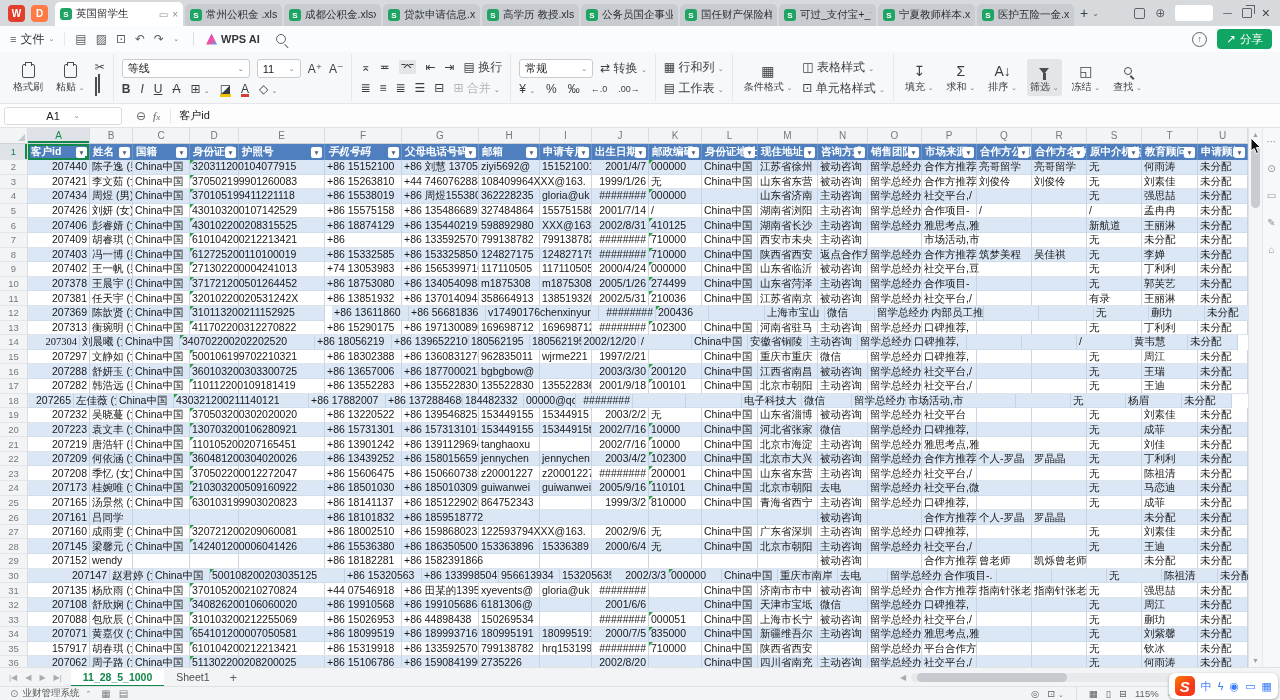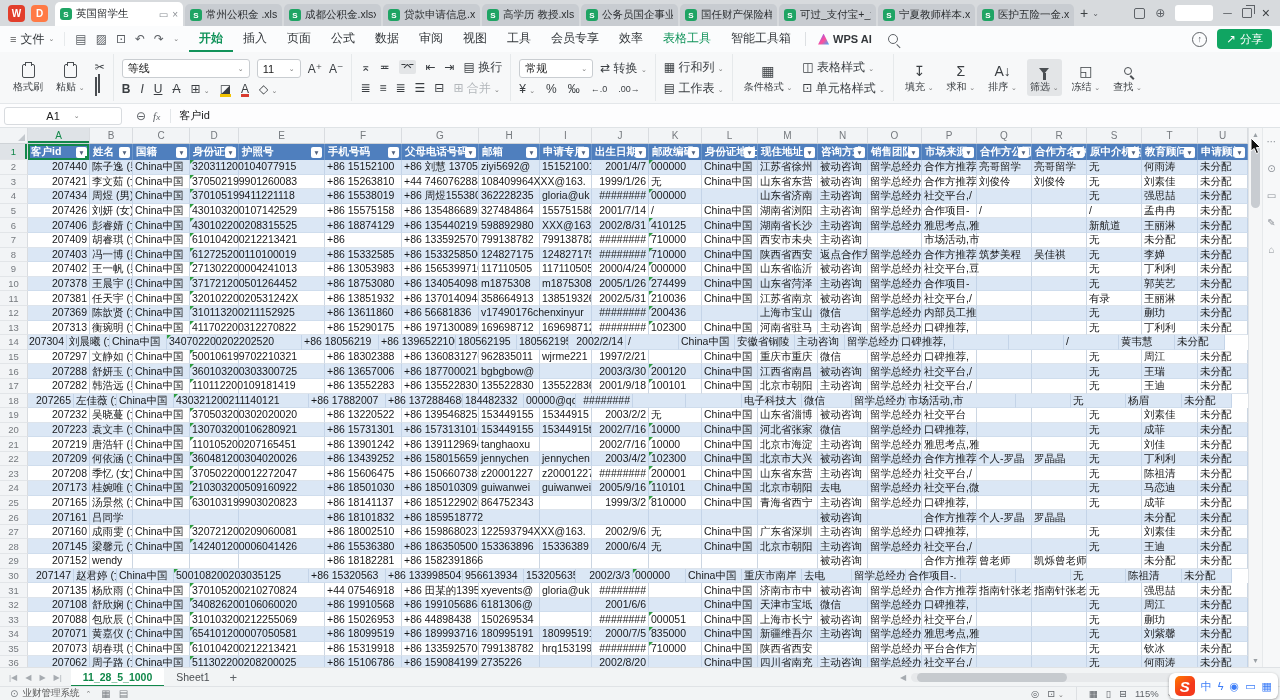--- a/index.html
+++ b/index.html
@@ -187,34 +187,20 @@
     <span class="caret">⌄</span>
   </div>
   <div class="qat">
     <span>▤</span>
     <span>▨</span>
     <span>⊡</span>
     <span>↶</span>
     <span>↷</span>
     <span class="caret">⌄</span>
   </div>
-  <div id="menus">
-      <div class="mitem active">开始</div>
-      <div class="mitem">插入</div>
-      <div class="mitem">页面</div>
-      <div class="mitem">公式</div>
-      <div class="mitem">数据</div>
-      <div class="mitem">审阅</div>
-      <div class="mitem">视图</div>
-      <div class="mitem">工具</div>
-      <div class="mitem">会员专享</div>
-      <div class="mitem">效率</div>
-      <div class="mitem green">表格工具</div>
-      <div class="mitem">智能工具箱</div>
-    </div>
   <div class="vsep"></div>
   <div class="wpsai">
     <span class="ailogo"></span>
     <span>WPS AI</span>
   </div>
   <span class="srch"></span>
   <span class="upcirc">↑</span>
   <div class="sharebtn">
     <span>↗</span>
     <span>分享</span>
@@ -411,21 +397,21 @@
             <span class="fbtn">▼</span>
           </div>
           <div class="hc" style="width: 49px;">
             <span>身份证号</span>
             <span class="fbtn">▼</span>
           </div>
           <div class="hc" style="width: 86px;">
             <span>护照号</span>
             <span class="fbtn">▼</span>
           </div>
-          <div class="hc" style="width: 77px;">
+          <div class="hc" style="width: 77px; font-style: italic;">
             <span>手机号码</span>
             <span class="fbtn">▼</span>
           </div>
           <div class="hc" style="width: 77px;">
             <span>父母电话号码</span>
             <span class="fbtn">▼</span>
           </div>
           <div class="hc" style="width: 61px;">
             <span>邮箱</span>
             <span class="fbtn">▼</span>
@@ -651,21 +637,21 @@
           <div class="c" style="width: 56px;">李婵</div>
           <div class="c" style="width: 50px;">未分配</div>
         </div>
         <div class="r odd">
           <div class="rn">9</div>
           <div class="c ra" style="width: 62px;">207402</div>
           <div class="c" style="width: 43px;">王一帆 (男</div>
           <div class="c" style="width: 57px;">China中国</div>
           <div class="c tri ov" style="width: 49px;">271302200004241013</div>
           <div class="c" style="width: 86px;"></div>
-          <div class="c" style="width: 77px;">+86 13053983</div>
+          <div class="c" style="width: 77px;">+74 13053983</div>
           <div class="c" style="width: 77px;">+86 1565399710</div>
           <div class="c" style="width: 61px;">117110505</div>
           <div class="c" style="width: 52px;">117110505</div>
           <div class="c ra" style="width: 57px;">2000/4/24</div>
           <div class="c tri" style="width: 53px;">000000</div>
           <div class="c" style="width: 56px;">China中国</div>
           <div class="c" style="width: 60px;">山东省临沂</div>
           <div class="c" style="width: 50px;">被动咨询</div>
           <div class="c" style="width: 54px;">留学总经办</div>
           <div class="c ov" style="width: 55px;">社交平台,豆</div>
@@ -723,21 +709,21 @@
           <div class="c" style="width: 56px;">王丽淋</div>
           <div class="c" style="width: 50px;">未分配</div>
         </div>
         <div class="r even">
           <div class="rn">12</div>
           <div class="c ra" style="width: 62px;">207369</div>
           <div class="c" style="width: 43px;">陈歆贤 (女</div>
           <div class="c" style="width: 57px;">China中国</div>
           <div class="c tri ov" style="width: 49px;">310113200211152925</div>
           <div class="c" style="width: 86px;"></div>
-          <div class="c" style="width: 77px;">+86 13611860</div>
+          <div class="c" style="width: 77px; margin-left: 7px;">+86 13611860</div>
           <div class="c" style="width: 77px;">+86 56681836</div>
           <div class="c ov" style="width: 61px;">v17490176chenxinyur</div>
           <div class="c" style="width: 52px;"></div>
           <div class="c ra" style="width: 57px;">########</div>
           <div class="c tri ov" style="width: 53px;">200436</div>
           <div class="c" style="width: 56px;"></div>
           <div class="c" style="width: 60px;">上海市宝山</div>
           <div class="c" style="width: 50px;">微信</div>
           <div class="c" style="width: 54px;">留学总经办</div>
           <div class="c ov" style="width: 55px;">内部员工推</div>
@@ -766,30 +752,30 @@
           <div class="c" style="width: 54px;">留学总经办</div>
           <div class="c ov" style="width: 55px;">口碑推荐,</div>
           <div class="c" style="width: 55px;"></div>
           <div class="c" style="width: 55px;"></div>
           <div class="c" style="width: 55px;">无</div>
           <div class="c" style="width: 56px;">丁利利</div>
           <div class="c" style="width: 50px;">未分配</div>
         </div>
         <div class="r even">
           <div class="rn">14</div>
-          <div class="c ra" style="width: 39px;">207304</div>
+          <div class="c ra" style="width: 52px; font-family: Liberation Serif, serif;">207304</div>
           <div class="c" style="width: 43px;">刘晨曦 (女</div>
           <div class="c" style="width: 57px;">China中国</div>
           <div class="c tri ov" style="width: 49px;">340702200202202520</div>
           <div class="c" style="width: 86px;"></div>
           <div class="c" style="width: 77px;">+86 18056219</div>
           <div class="c" style="width: 77px;">+86 1396522100</div>
           <div class="c" style="width: 61px;">180562195</div>
           <div class="c" style="width: 52px;">180562195</div>
-          <div class="c ra" style="width: 57px;">2002/2/14</div>
+          <div class="c ra" style="width: 57px;">2002/12/20</div>
           <div class="c" style="width: 53px;">/</div>
           <div class="c" style="width: 56px;">China中国</div>
           <div class="c" style="width: 60px;">安徽省铜陵</div>
           <div class="c" style="width: 50px;">主动咨询</div>
           <div class="c" style="width: 54px;">留学总经办</div>
           <div class="c ov" style="width: 55px;">口碑推荐,</div>
           <div class="c" style="width: 55px;"></div>
           <div class="c" style="width: 55px;"></div>
           <div class="c" style="width: 55px;">/</div>
           <div class="c" style="width: 56px;">黄韦慧</div>
@@ -1150,21 +1136,21 @@
           <div class="c" style="width: 54px;"></div>
           <div class="c" style="width: 55px;">合作方推荐</div>
           <div class="c" style="width: 55px;">曾老师</div>
           <div class="c ov" style="width: 55px;">凯烁曾老师</div>
           <div class="c" style="width: 55px;"></div>
           <div class="c" style="width: 56px;">未分配</div>
           <div class="c" style="width: 50px;">未分配</div>
         </div>
         <div class="r even">
           <div class="rn">30</div>
-          <div class="c ra" style="width: 46px;">207147</div>
+          <div class="c ra" style="width: 82px;">207147</div>
           <div class="c" style="width: 43px;">赵君婷 (女</div>
           <div class="c" style="width: 57px;">China中国</div>
           <div class="c tri ov" style="width: 49px;">500108200203035125</div>
           <div class="c" style="width: 86px;"></div>
           <div class="c" style="width: 77px;">+86 15320563</div>
           <div class="c" style="width: 77px;">+86 1339985047</div>
           <div class="c" style="width: 61px;">956613934</div>
           <div class="c" style="width: 52px;">153205635</div>
           <div class="c ra" style="width: 57px;">2002/3/3</div>
           <div class="c tri" style="width: 53px;">000000</div>
@@ -1270,21 +1256,21 @@
           <div class="c" style="width: 54px;">留学总经办</div>
           <div class="c ov" style="width: 55px;">雅思考点,雅</div>
           <div class="c" style="width: 55px;"></div>
           <div class="c" style="width: 55px;"></div>
           <div class="c" style="width: 55px;">无</div>
           <div class="c" style="width: 56px;">刘紫馨</div>
           <div class="c" style="width: 50px;">未分配</div>
         </div>
         <div class="r odd">
           <div class="rn">35</div>
-          <div class="c ra" style="width: 62px;">207073</div>
+          <div class="c ra" style="width: 62px;">157917</div>
           <div class="c" style="width: 43px;">胡春琪 (女</div>
           <div class="c" style="width: 57px;">China中国</div>
           <div class="c tri ov" style="width: 49px;">610104200212213421</div>
           <div class="c" style="width: 86px;"></div>
           <div class="c" style="width: 77px;">+86 15319918</div>
           <div class="c" style="width: 77px;">+86 1335925706</div>
           <div class="c" style="width: 61px;">799138782</div>
           <div class="c" style="width: 52px;">hrq153199</div>
           <div class="c ra" style="width: 57px;">########</div>
           <div class="c tri" style="width: 53px;">710000</div>

